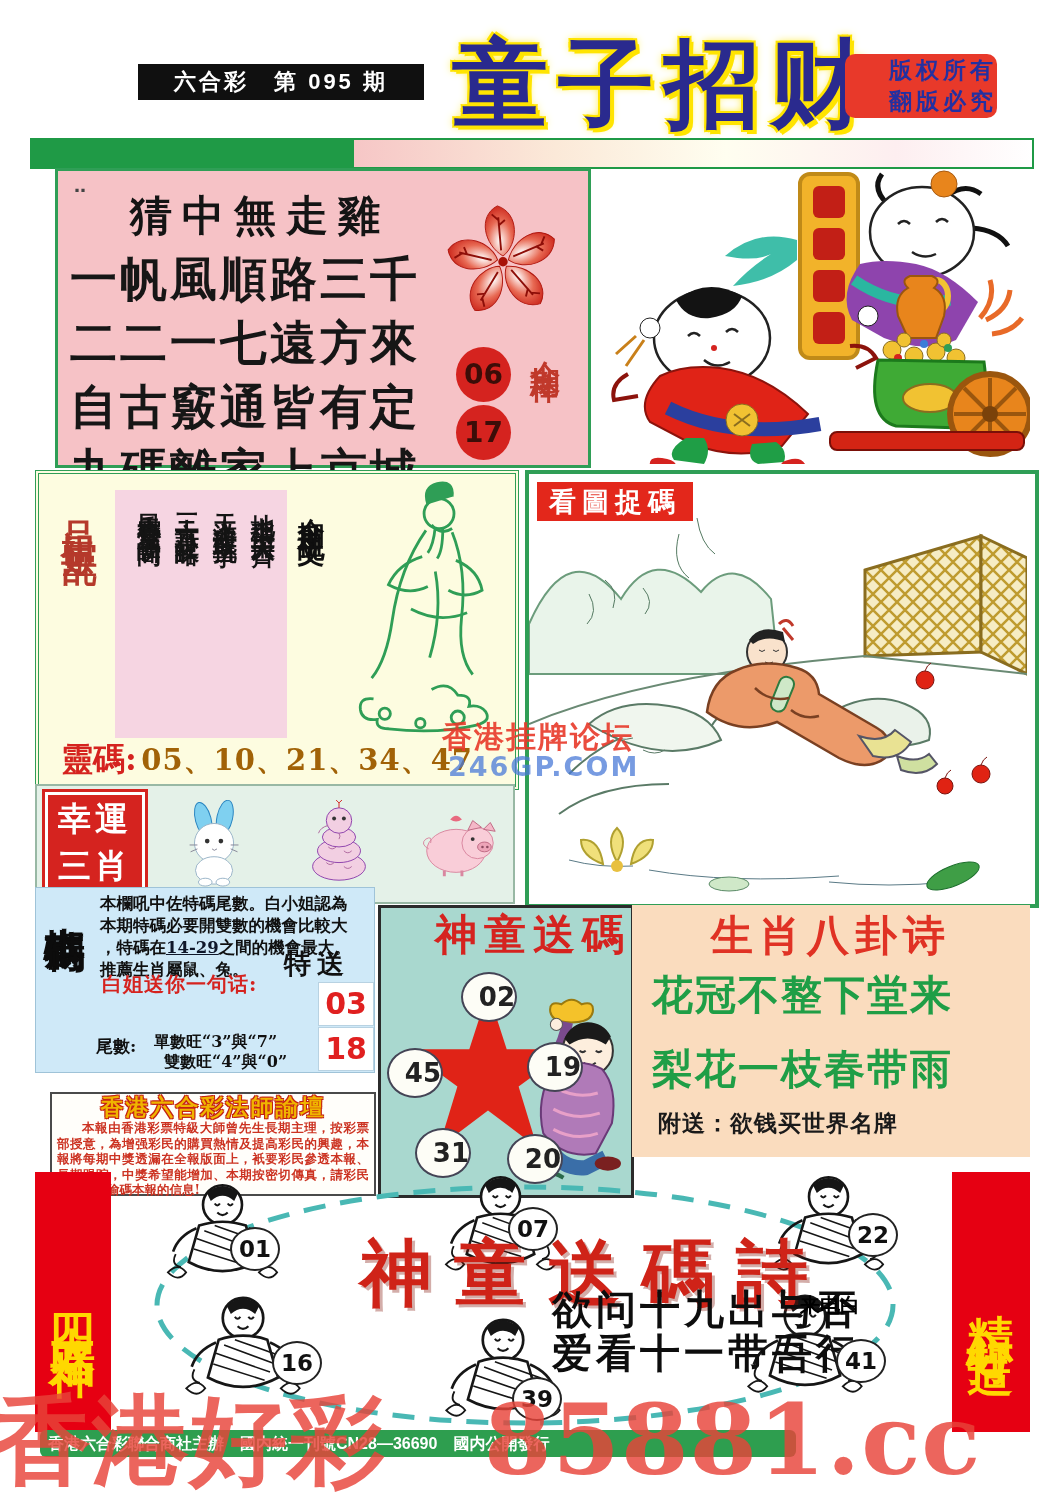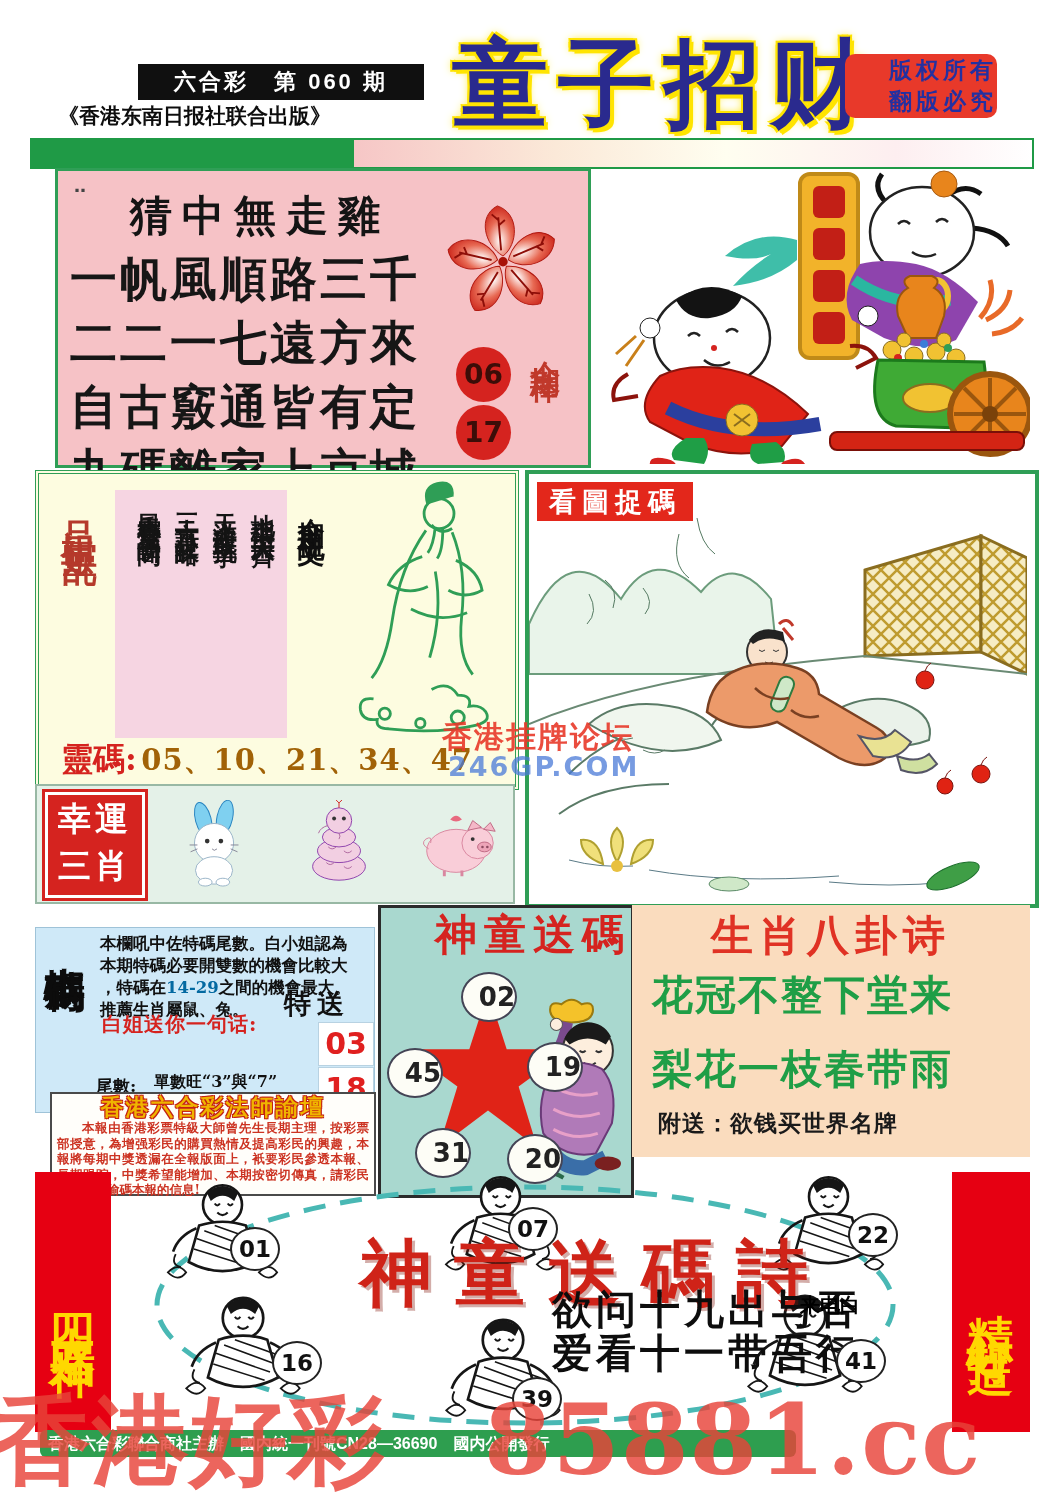--- a/index.html
+++ b/index.html
@@ -55,24 +55,24 @@
   .animal{top:14px;}
 
   
   .picbox{left:525px;top:470px;width:506px;height:430px;background:#fff;border:4px solid #2f9e56;}
   .pic-label{left:8px;top:8px;background:#e3271b;color:#fff;font:bold 27px/27px "DejaVu Serif",serif;
              padding:6px 12px;letter-spacing:6px;}
   .wm1{left:442px;top:722px;font:bold 30px/1 "DejaVu Sans",sans-serif;color:#e8392a;opacity:.9;letter-spacing:2px;z-index:5;}
   .wm2{left:448px;top:753px;font:bold 27px/1 "DejaVu Sans",sans-serif;color:#4a7ad8;opacity:.75;letter-spacing:2px;z-index:5;}
 
   
-  .spbox{left:35px;top:927px;width:338px;height:184px;background:#cfe9f8;border:1px solid #9fc3d8;}
+  .spbox{left:35px;top:887px;width:338px;height:184px;background:#cfe9f8;border:1px solid #9fc3d8;}
   .sp-title{left:2px;top:6px;height:176px;font:bold 41px "DejaVu Serif",serif;color:#0c0c0c;letter-spacing:2px;}
   .spl{font:bold 16.5px/1 "DejaVu Serif",serif;color:#101010;white-space:nowrap;}
-  .red{color:#0369a1;}
+  .red{color:#0f172a;text-decoration:underline;}
   .sp-intro{left:66px;top:86px;font:bold 20px/1 "DejaVu Serif",serif;color:#d5231f;letter-spacing:1px;}
   .sp-phrase{left:54px;top:108px;font:bold 29px/1 "DejaVu Serif",serif;color:#d5231f;letter-spacing:3px;}
   .sp-tail-lbl{left:60px;top:150px;font:bold 17px/1 "DejaVu Serif",serif;}
   .sp-tail1{left:118px;top:146px;font:bold 16px/1 "DejaVu Serif",serif;}
   .sp-tail2{left:128px;top:166px;font:bold 16px/1 "DejaVu Serif",serif;}
   .tesong{left:248px;top:62px;font:bold 27px/1 "DejaVu Serif",serif;color:#111;letter-spacing:6px;}
   .numbox{left:282px;width:54px;height:42px;background:#fff;border:1px solid #b8d2e2;
           font:bold 30px/42px "DejaVu Sans",sans-serif;color:#e02020;text-align:center;}
 
   
@@ -126,22 +126,21 @@
           <path d="M32,42 Q50,36 68,42 L76,70 Q50,84 24,70 Z" fill="#fff"></path>
           <path d="M30,52 L70,66 M28,60 L66,72 M36,46 L74,60 M44,42 L78,54" stroke-width="1.2"></path>
           <path d="M30,44 Q16,50 12,62 M70,44 Q84,50 88,62"></path>
           <path d="M14,64 q-4,8 4,10 M86,64 q4,8 -4,10" stroke-width="1.4"></path>
           <path d="M8,78 q8,-8 14,0 q-6,8 -14,0 Z M78,78 q8,-8 14,0 q-6,8 -14,0 Z" stroke-width="1.4"></path>
         </g>
       </symbol>
     </defs>
   </svg>
 
-  <div class="abs issue-bar">六合彩　第 060 期</div>
-  <div class="abs publisher">《香港东南日报社联合出版》</div>
+  <div class="abs issue-bar">六合彩　第 095 期</div>
   <div class="abs main-title">童子招财</div>
   <div class="abs copyright">
     <div>版权所有</div>
     <div>翻版必究</div>
   </div>
   <div class="abs band-grad"></div>
   <div class="abs band-green"></div>
 
   <div class="abs pinkbox">
     <div class="abs dots">‥</div>

